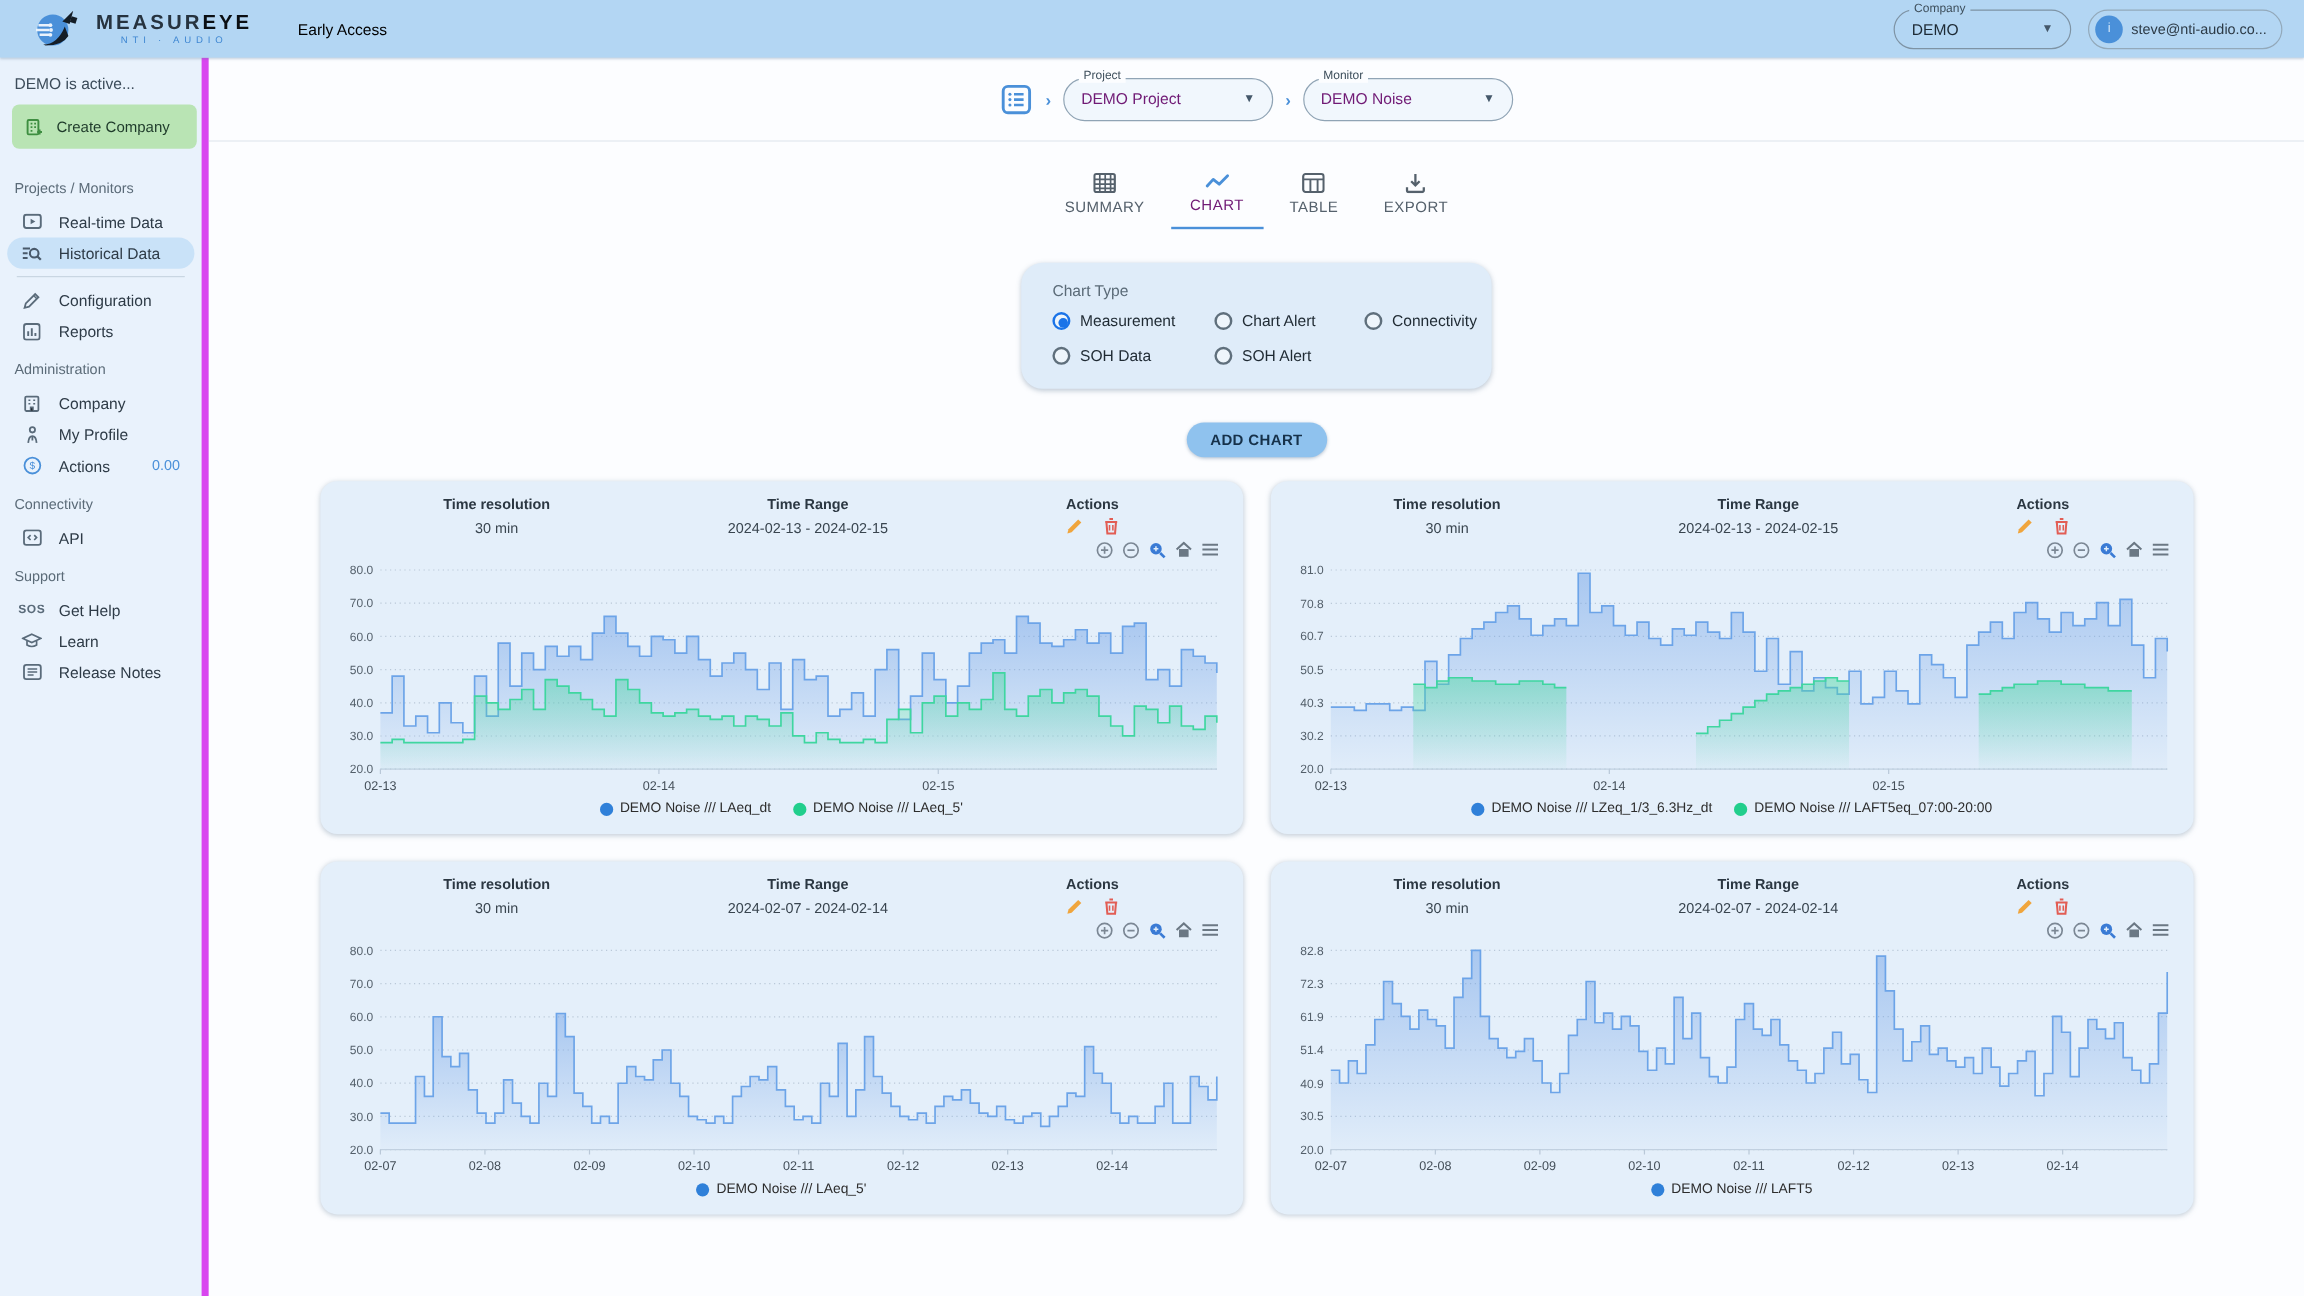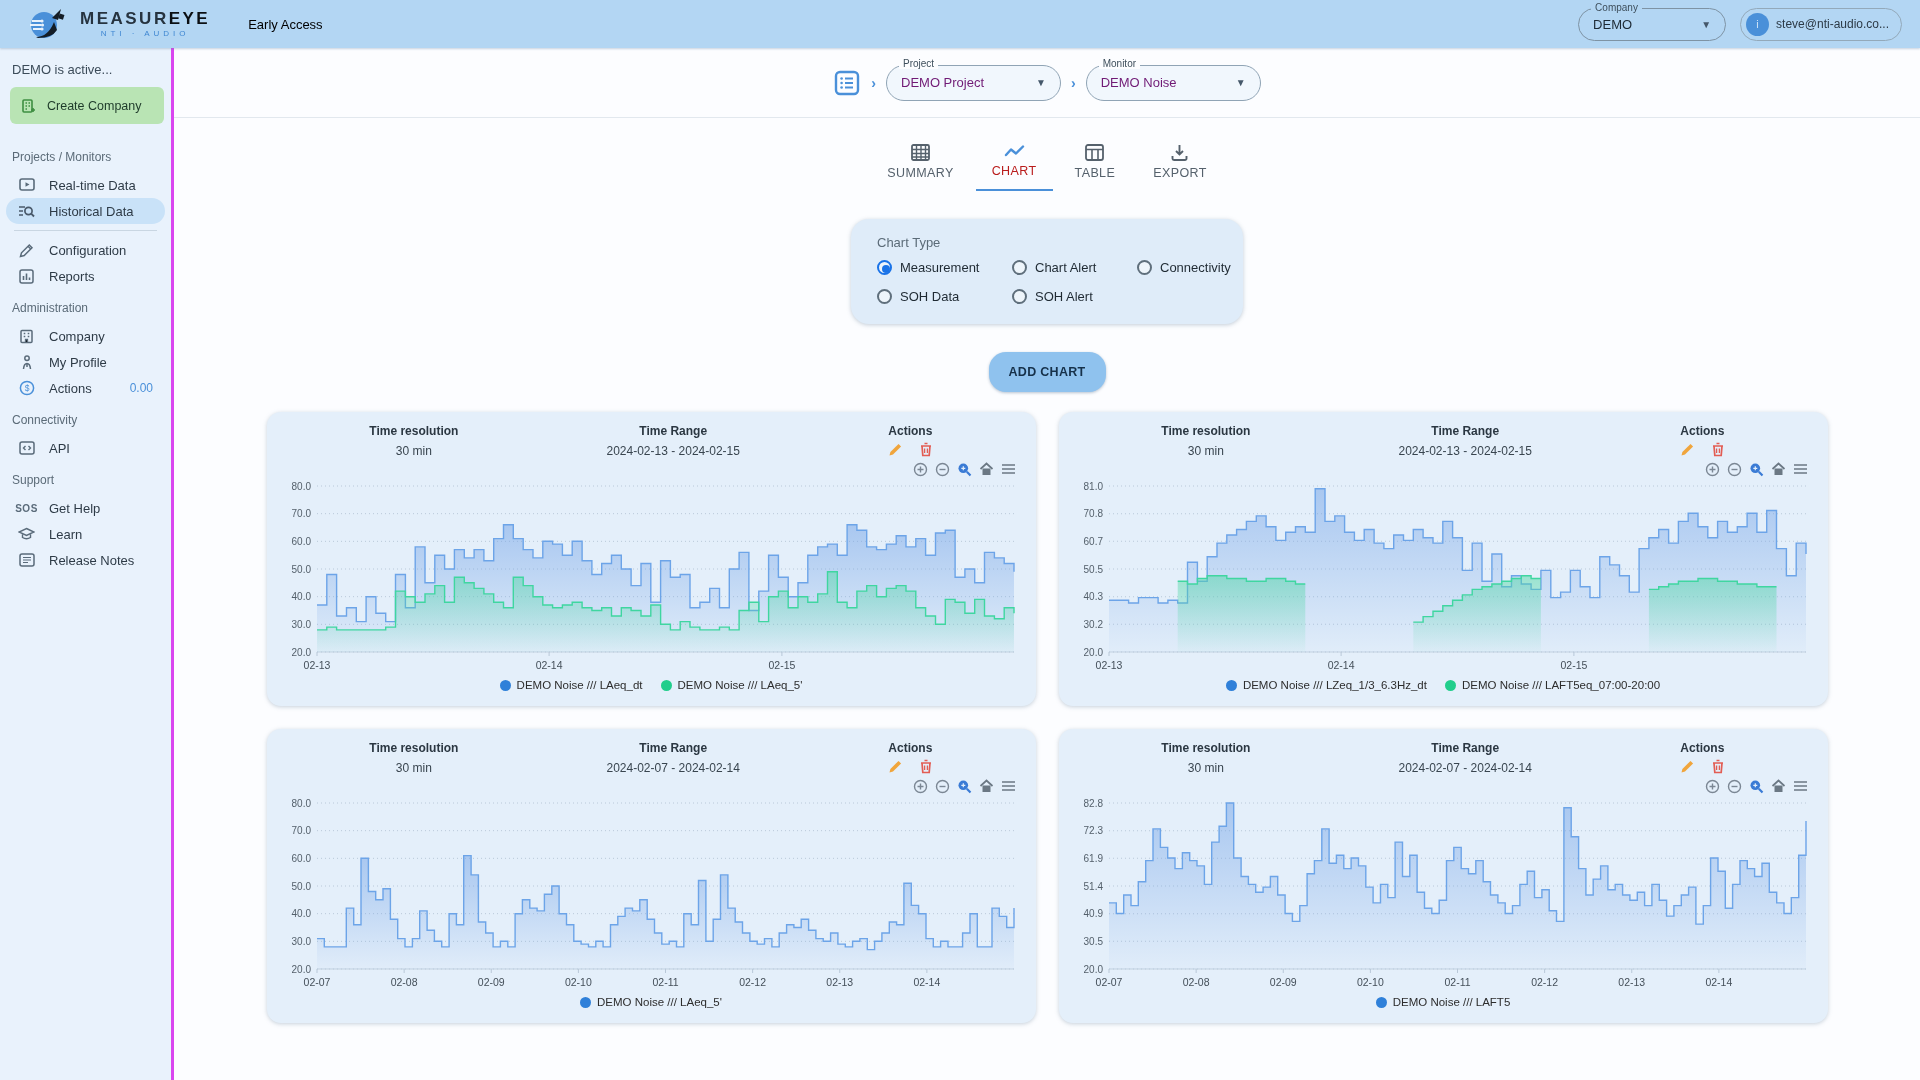--- a/index.html
+++ b/index.html
@@ -14,52 +14,52 @@
   .early{margin-left:38px;font-size:13px;color:#000000}
   .topbar-right{margin-left:auto;display:flex;align-items:center;gap:14px;margin-right:18px}
   .pill{position:relative;border:1px solid #7e93a4;border-radius:17px;height:33px;display:flex;align-items:center;padding:0 14px;background:transparent}
   .pill .flabel{position:absolute;top:-7px;left:12px;font-size:10px;color:#3e4f5c;padding:0 4px;background:#b3d6f3}
   .pill .pval{font-size:13px;color:#1d2a35}
   .pill .caret{margin-left:auto;color:#45586a;font-size:10px;padding-left:40px}
   .user-chip{display:flex;align-items:center;gap:7px;border:1px solid #93a9ba;border-radius:17px;height:33px;padding:0 12px 0 5px}
   .avatar{width:23px;height:23px;border-radius:50%;background:#4a90d9;color:#cfe4f7;font-size:11px;display:flex;align-items:center;justify-content:center}
   .user-email{font-size:12px;color:#2c3a46}
   
-  .sidebar{position:absolute;left:0;top:48px;bottom:0;width:174px;background:#e9f2fc;border-right:3px solid #d946ef;padding-top:12px}
+  .sidebar{position:absolute;left:0;top:48px;bottom:0;width:174px;background:#e9f2fc;border-right:6px solid #d946ef;padding-top:12px}
   .status{font-size:13px;color:#3c4c5a;padding:2px 12px 10px 12px}
   .create-btn{display:flex;align-items:center;gap:10px;background:#b9e4b4;border:none;border-radius:6px;height:37px;margin:0 10px 14px 10px;width:154px;padding:0 10px;font-size:12.5px;color:#1e3a2a;cursor:pointer;font-family:inherit}
   .sect-title{font-size:12px;color:#5b6b78;padding:12px 12px 8px 12px}
   .s-item{display:flex;align-items:center;gap:14px;height:26px;padding:0 12px;margin:0 6px;border-radius:14px;font-size:13px;color:#2e3b47;cursor:pointer}
   .s-item.active{background:#c9e2f8}
   .s-ic{width:17px;display:flex;justify-content:center;color:#5a6b7a;flex:0 0 17px}
   .s-lbl{white-space:nowrap}
   .s-val{margin-left:auto;color:#4a90d9;font-size:12px}
   .s-div{border-top:1px solid #c9d6e2;margin:6px 14px}
   .sos{font-size:10px;font-weight:bold;color:#5a6b7a;letter-spacing:.5px}
   
   .main{position:absolute;left:174px;top:48px;right:0;bottom:0;background:#fcfdff;overflow:hidden}
   .hdr-row{height:70px;display:flex;align-items:center;justify-content:center;gap:10px;border-bottom:1px solid #e2e8ee}
   .bc-pill{position:relative;border:1px solid #90a4b5;border-radius:18px;height:36px;min-width:175px;display:flex;align-items:center;padding:0 14px;background:#f1f7fd}
   .bc-pill .flabel{background:#fcfdff;top:-8px;font-size:10px;color:#3e4f5c;position:absolute;left:12px;padding:0 4px}
   .bc-pill .pval{font-size:13px;color:#701a75}
   .bc-pill .caret{margin-left:auto;color:#45586a;font-size:10px;padding-left:30px}
   .chev{color:#4a90d9;font-size:14px;font-weight:bold}
   .tabs{display:flex;justify-content:center;gap:6px;margin-top:20px}
   .tab{display:flex;flex-direction:column;align-items:center;gap:5px;padding:6px 16px 9px 16px;font-size:12.5px;letter-spacing:.4px;color:#55616c;cursor:pointer;border-bottom:2px solid transparent}
-  .tab.active{color:#b91c1c;border-bottom-color:#4a90d9}
+  .tab.active{color:#701a75;border-bottom-color:#4a90d9}
   .tab svg{display:block}
   
   .ct-panel{width:392px;margin:28px auto 0;background:#dfecf9;border-radius:18px;padding:16px 26px 20px 26px;box-shadow:0 1px 4px rgba(90,115,140,.35)}
   .ct-title{font-size:13px;color:#5b6b78;margin-bottom:10px}
   .ct-grid{display:grid;grid-template-columns:135px 125px auto;row-gap:14px}
   .radio{display:flex;align-items:center;gap:8px;font-size:13px;color:#1f2a33;cursor:pointer}
   .rdot{width:15px;height:15px;border-radius:50%;border:2px solid #5f6f7c;flex:0 0 15px;position:relative;background:#eef5fb}
   .radio.sel .rdot{border-color:#1a73e8}
   .radio.sel .rdot::after{content:"";position:absolute;left:2.5px;top:2.5px;width:8px;height:8px;border-radius:50%;background:#1a73e8}
-  .add-btn{display:block;margin:28px auto 0;background:#8fc2ee;color:#16314a;border:none;border-radius:17px;height:40px;padding:0 20px;font-size:12.5px;font-weight:bold;letter-spacing:.3px;cursor:pointer;box-shadow:0 1px 3px rgba(80,110,140,.4);font-family:inherit}
+  .add-btn{display:block;margin:28px auto 0;background:#8fc2ee;color:#16314a;border:none;border-radius:17px;height:29px;padding:0 20px;font-size:12.5px;font-weight:bold;letter-spacing:.3px;cursor:pointer;box-shadow:0 1px 3px rgba(80,110,140,.4);font-family:inherit}
   
   .grid{display:flex;flex-wrap:wrap;justify-content:center;gap:23px 23px;margin-top:20px}
   .card{width:769px;height:294px;background:#e4effa;border-radius:14px;box-shadow:0 1px 4px rgba(100,125,150,.35);padding:12px 14px 6px 14px;display:flex;flex-direction:column}
   .card-hdr{display:grid;grid-template-columns:36% 34% 30%;text-align:center}
   .htitle{font-size:12px;font-weight:bold;color:#2b3742}
   .hval{font-size:12px;color:#39454f;margin-top:6px}
   .hicons{display:flex;justify-content:center;gap:16px;margin-top:4px}
   .hicons span{cursor:pointer;display:flex}
   .modebar{display:flex;justify-content:flex-end;gap:7px;height:18px;padding-right:6px;margin-top:2px}
   .modebar span{cursor:pointer;display:flex;align-items:center}

